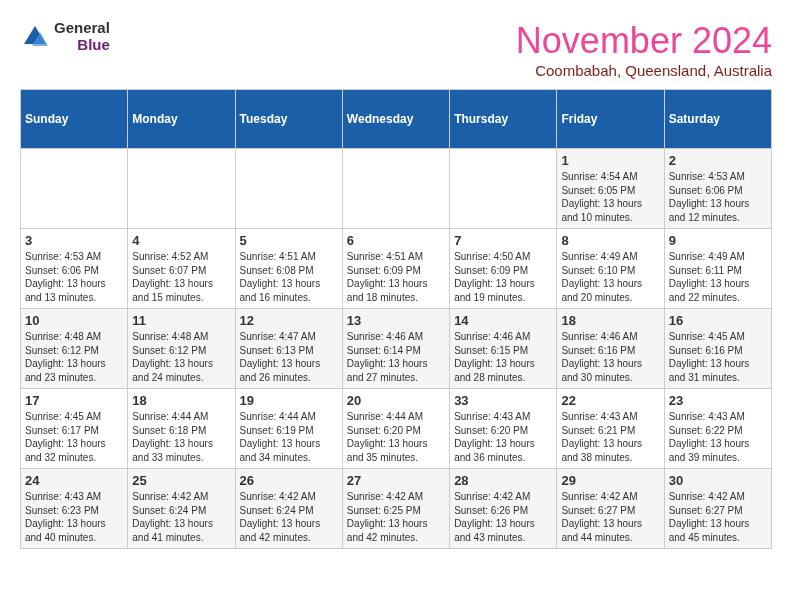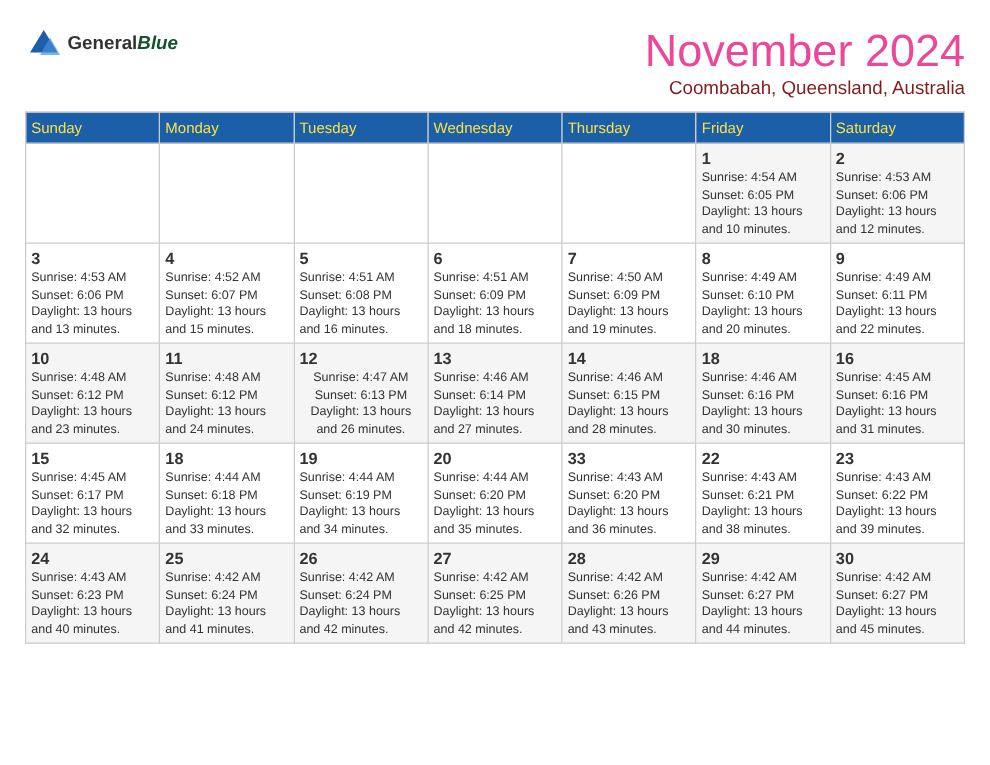--- a/index.html
+++ b/index.html
@@ -16,33 +16,33 @@
       align-items: flex-start;
       margin-bottom: 10px;
     }
     .logo {
       display: flex;
       align-items: center;
       gap: 4px;
     }
     .logo-text {
       display: flex;
-      flex-direction: row;
+      flex-direction: column;
       line-height: 1.1;
+      text-align: right;
     }
     .logo-general {
       font-size: 15px;
       font-weight: bold;
       color: #333;
     }
     .logo-blue {
       font-size: 15px;
       font-weight: bold;
-      color: #14532d;
-      font-style: italic;
+      color: #701a75;
     }
     .logo-icon {
       width: 30px;
       height: 30px;
     }
     .title-area {
       text-align: right;
     }
     .month-title {
       font-size: 36px;
@@ -53,24 +53,24 @@
       font-size: 15px;
       color: #7f1d1d;
     }
     table {
       width: 100%;
       border-collapse: collapse;
       table-layout: fixed;
     }
     thead tr th {
       background-color: #1a5fa8;
-      color: #fde047;
+      color: #ffffff;
       font-size: 12px;
-      font-weight: normal;
-      padding: 5px 4px;
+      font-weight: bold;
+      padding: 22px 4px;
       text-align: left;
       border: 1px solid #ccc;
     }
     tbody tr td {
       vertical-align: top;
       border: 1px solid #ccc;
       padding: 4px;
       font-size: 10.5px;
       color: #333;
       height: 80px;
@@ -209,21 +209,21 @@
         </td>
         <td>
           <div class="day-number">11</div>
           <div class="day-info" style="white-space: pre-line;">Sunrise: 4:48 AM
 Sunset: 6:12 PM
 Daylight: 13 hours
 and 24 minutes.</div>
         </td>
         <td>
           <div class="day-number">12</div>
-          <div class="day-info" style="white-space: pre-line; text-align: center;">Sunrise: 4:47 AM
+          <div class="day-info" style="white-space: pre-line;">Sunrise: 4:47 AM
 Sunset: 6:13 PM
 Daylight: 13 hours
 and 26 minutes.</div>
         </td>
         <td>
           <div class="day-number">13</div>
           <div class="day-info" style="white-space: pre-line;">Sunrise: 4:46 AM
 Sunset: 6:14 PM
 Daylight: 13 hours
 and 27 minutes.</div>
@@ -245,21 +245,21 @@
         <td>
           <div class="day-number">16</div>
           <div class="day-info" style="white-space: pre-line;">Sunrise: 4:45 AM
 Sunset: 6:16 PM
 Daylight: 13 hours
 and 31 minutes.</div>
         </td>
       </tr>
       <tr>
         <td>
-          <div class="day-number">15</div>
+          <div class="day-number">17</div>
           <div class="day-info" style="white-space: pre-line;">Sunrise: 4:45 AM
 Sunset: 6:17 PM
 Daylight: 13 hours
 and 32 minutes.</div>
         </td>
         <td>
           <div class="day-number">18</div>
           <div class="day-info" style="white-space: pre-line;">Sunrise: 4:44 AM
 Sunset: 6:18 PM
 Daylight: 13 hours

